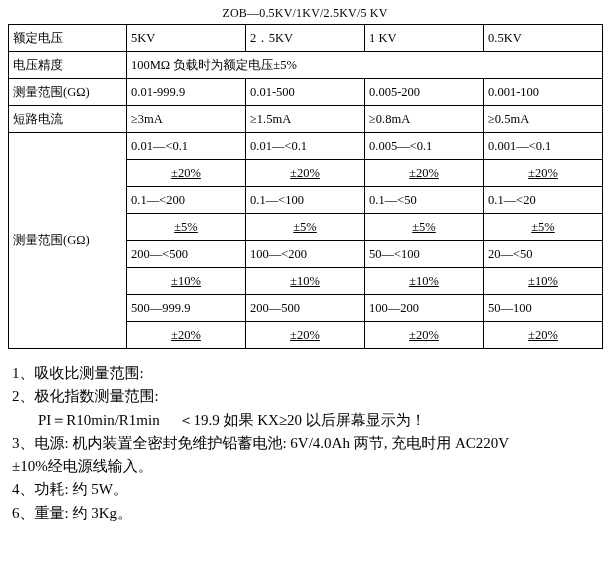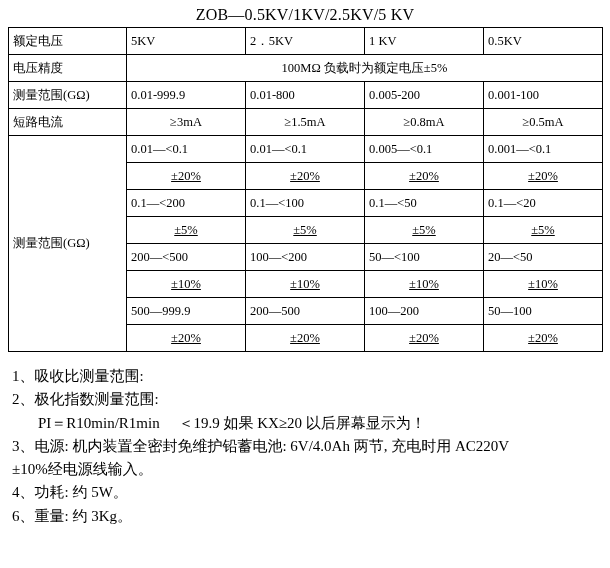--- a/index.html
+++ b/index.html
@@ -16,21 +16,21 @@
     overflow: hidden;
   }
   .page {
     width: 610px;
     height: 568px;
     box-sizing: border-box;
     padding: 6px 8px 0 8px;
   }
   .doc-title {
     text-align: center;
-    font-size: 16px;
+    font-size: 12px;
     font-family: "Liberation Serif", serif;
     margin: 0 0 3px 0;
     letter-spacing: 0.2px;
   }
   table.spec {
     border-collapse: collapse;
     width: 594px;
     table-layout: fixed;
     margin: 0 auto;
   }
@@ -44,21 +44,20 @@
   }
   .label-col {
     width: 118px;
     padding-left: 6px;
     font-size: 13px;
   }
   .val {
     padding-left: 10px;
   }
   .val-center {
-    text-align: center;
   }
   .acc-label {
     text-align: left;
     padding-left: 6px;
     font-size: 13px;
   }
   .tol {
     text-align: center;
     font-size: 10px;
     text-decoration: underline;
@@ -106,21 +105,21 @@
       </tr>
 
       <tr>
         <td class="label-col">电压精度</td>
         <td class="val-center" colspan="4">100MΩ 负载时为额定电压±5%</td>
       </tr>
 
       <tr>
         <td class="label-col">测量范围(GΩ)</td>
         <td class="val">0.01-999.9</td>
-        <td class="val">0.01-800</td>
+        <td class="val">0.01-500</td>
         <td class="val">0.005-200</td>
         <td class="val">0.001-100</td>
       </tr>
 
       <tr>
         <td class="label-col">短路电流</td>
         <td class="val-center">≥3mA</td>
         <td class="val-center">≥1.5mA</td>
         <td class="val-center">≥0.8mA</td>
         <td class="val-center">≥0.5mA</td>

